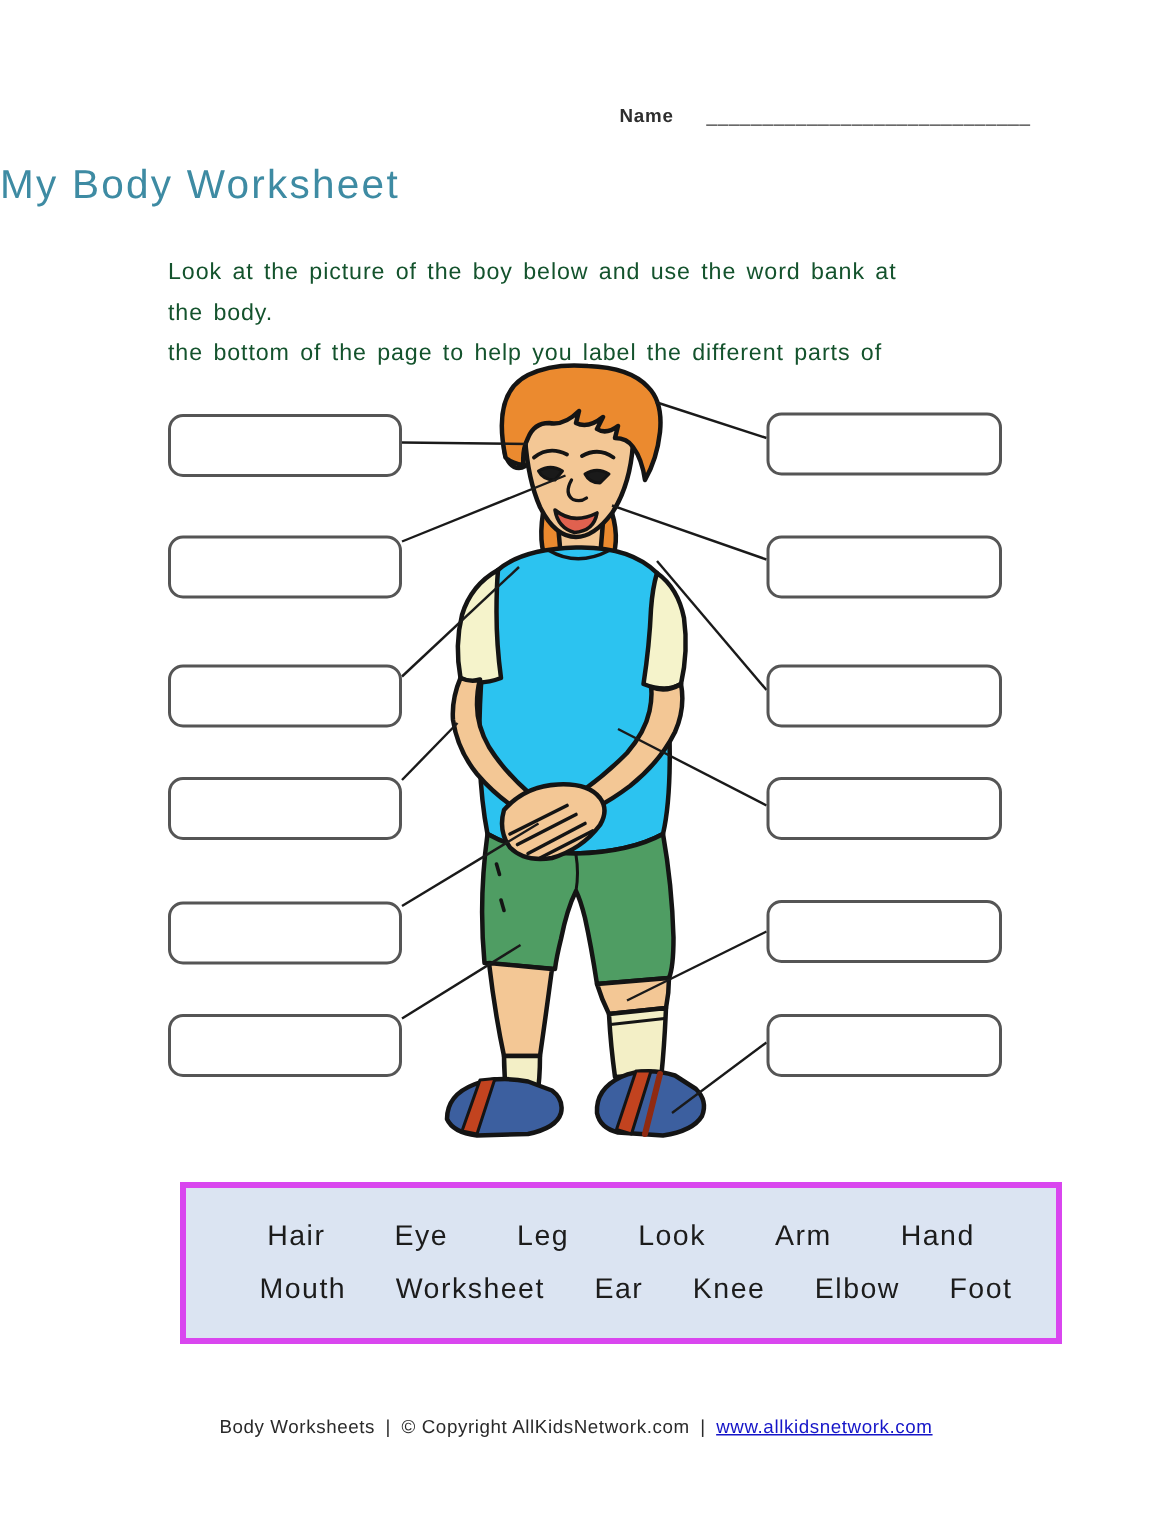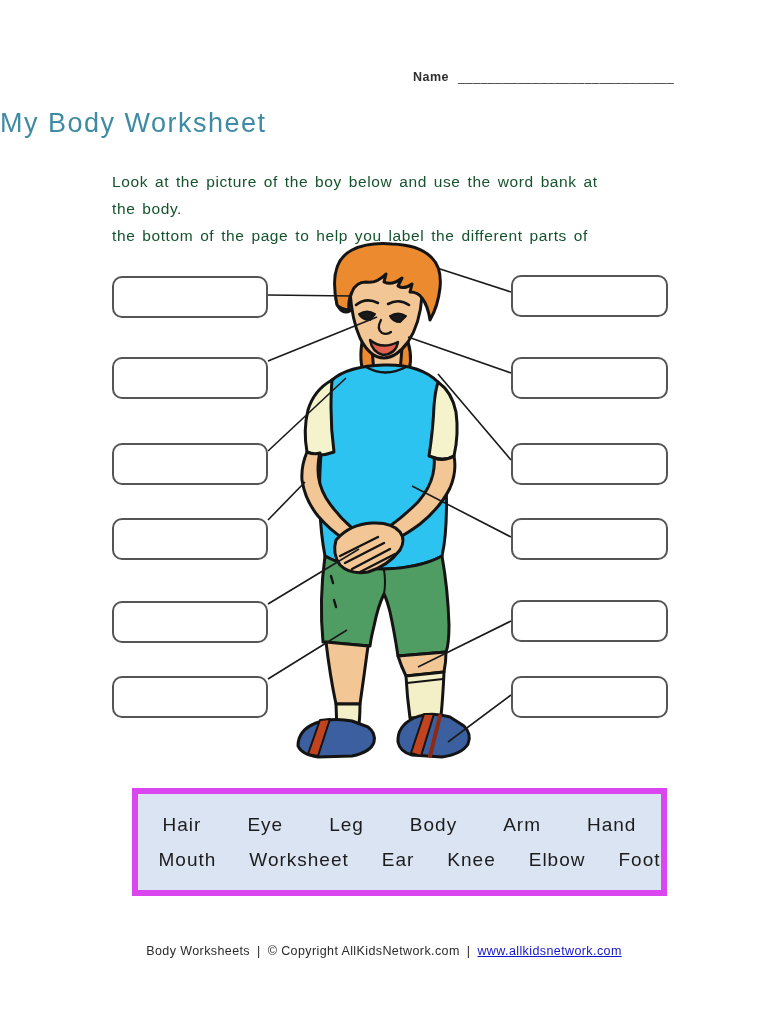--- a/index.html
+++ b/index.html
@@ -1,43 +1,43 @@
 <!DOCTYPE html>
 <html><head>
 <meta charset="utf-8">
 <style>
   html,body{margin:0;padding:0;background:#fff;}
   body{
     width:768px;height:1024px;position:relative;overflow:hidden;
     font-family:"Liberation Sans",sans-serif;color:#3b3b3b;
   }
   
-  .name-row{position:absolute;top:70px;left:413px;display:flex;align-items:flex-start;gap:9px;}
+  .name-row{position:absolute;top:70px;left:413px;display:flex;align-items:flex-start;gap:22px;}
   .name-label{font-size:12.5px;font-weight:bold;color:#2e2e2e;letter-spacing:.5px;}
   .name-blank{font-size:12.5px;color:#2e2e2e;letter-spacing:.5px;}
   
   .title{
     position:absolute;top:108px;left:0;width:100%;
     font-size:27px;letter-spacing:1.5px;font-weight:400;
   }
   
   .instructions{position:absolute;top:168px;left:112px;width:580px;
     font-size:15.5px;line-height:27px;letter-spacing:.6px;word-spacing:2px;color:#14532d;}
   
   #figure-svg{position:absolute;top:0;left:0;z-index:1;}
   .label-box{
     position:absolute;z-index:2;background:#fff;border:2px solid #555;
     border-radius:10px;box-sizing:border-box;
   }
   #connector-lines line{stroke:#1a1a1a;stroke-width:1.6;}
   
   .word-bank{
-    position:absolute;left:120px;top:788px;width:535px;height:108px;z-index:2;
-    border:6px solid #d946ef;box-sizing:border-box;
-    display:flex;flex-direction:column;justify-content:center;gap:13px;margin-left:12px;
+    position:absolute;left:120px;top:788px;width:588px;height:108px;z-index:2;
+    border:4px solid #d946ef;box-sizing:border-box;
+    display:flex;flex-direction:column;justify-content:center;gap:13px;
   }
   .word-row{display:flex;justify-content:center;font-size:19px;color:#1c1c1c;letter-spacing:1px;}
   #word-row-1{gap:46px;}
   #word-row-2{gap:33px;padding-left:20px;}
   
   .footer{position:absolute;top:944px;left:0;width:100%;text-align:center;
     font-size:12.5px;color:#2a2a2a;letter-spacing:.4px;}
   .footer .sep{margin:0 7px;}
   .footer a{color:#1515c8;text-decoration:underline;cursor:pointer;}
 </style>
@@ -142,21 +142,21 @@
     <div class="label-box" style="left: 511px; top: 518px; width: 157px; height: 42px;"></div>
     <div class="label-box" style="left: 511px; top: 600px; width: 157px; height: 42px;"></div>
     <div class="label-box" style="left: 511px; top: 676px; width: 157px; height: 42px;"></div>
   </div>
 
 <div class="word-bank" style="background: rgb(219, 228, 242);">
   <div class="word-row" id="word-row-1">
       <span>Hair</span>
       <span>Eye</span>
       <span>Leg</span>
-      <span>Body</span>
+      <span>Look</span>
       <span>Arm</span>
       <span>Hand</span>
     </div>
   <div class="word-row" id="word-row-2">
       <span>Mouth</span>
       <span>Worksheet</span>
       <span>Ear</span>
       <span>Knee</span>
       <span>Elbow</span>
       <span>Foot</span>

